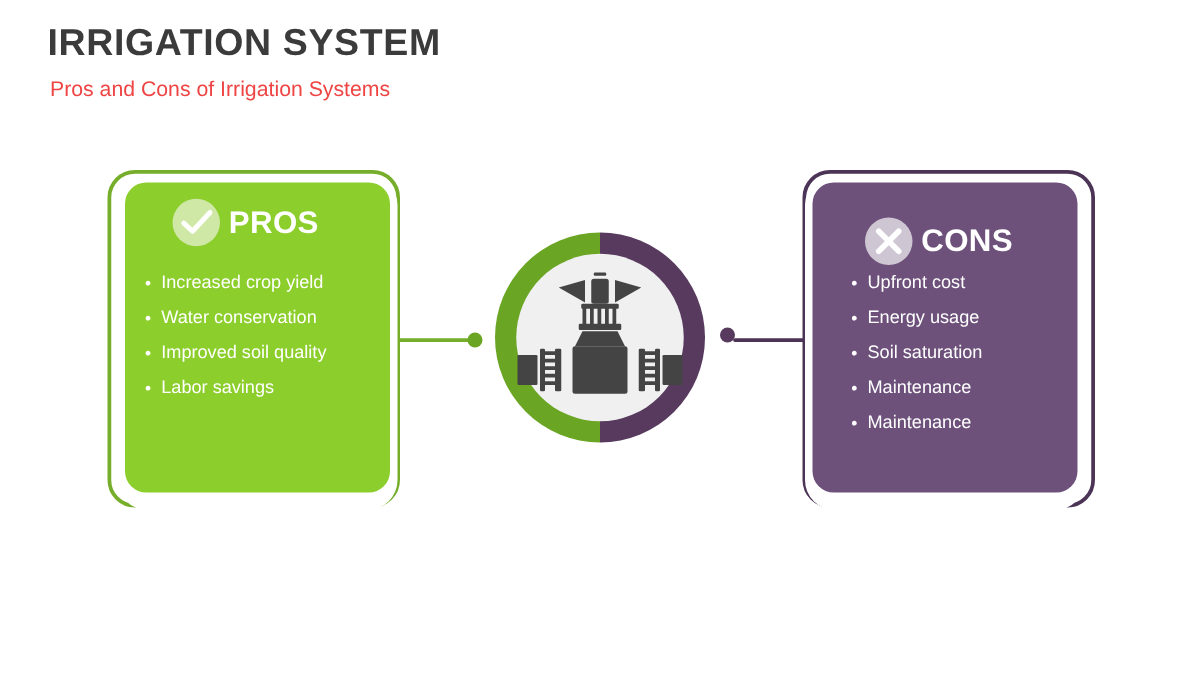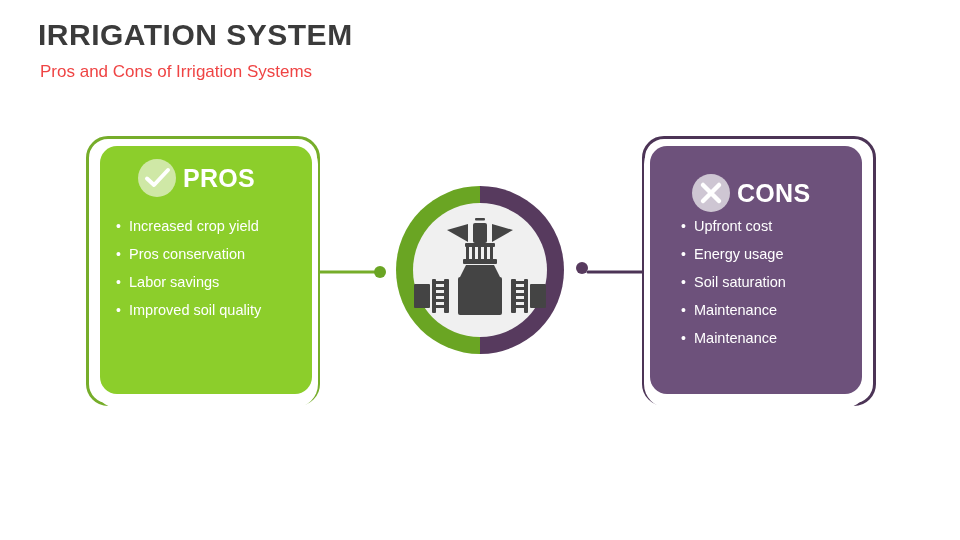--- a/index.html
+++ b/index.html
@@ -205,23 +205,23 @@
       <span class="badge badge-green">
         <svg width="38" height="38" viewBox="0 0 38 38" xmlns="http://www.w3.org/2000/svg">
           <path d="M9 19.5 L16 26 L30 11" fill="none" stroke="#FFFFFF" stroke-width="4" stroke-linecap="round" stroke-linejoin="round"></path>
         </svg>
       </span>
       <span class="panel-label">PROS</span>
     </div>
 
     <ul class="bullets bullets-green">
       <li>Increased crop yield</li>
-      <li>Pros conservation</li>
+      <li>Water conservation</li>
+      <li>Improved soil quality</li>
       <li>Labor savings</li>
-      <li>Improved soil quality</li>
     </ul>
   </div>
 
   <div class="panel">
     <div class="bracket bracket-purple"></div>
     <div class="card-gap card-gap-purple"></div>
     <div class="card card-purple"></div>
 
     <div class="panel-head head-purple">
       <span class="badge badge-purple">

